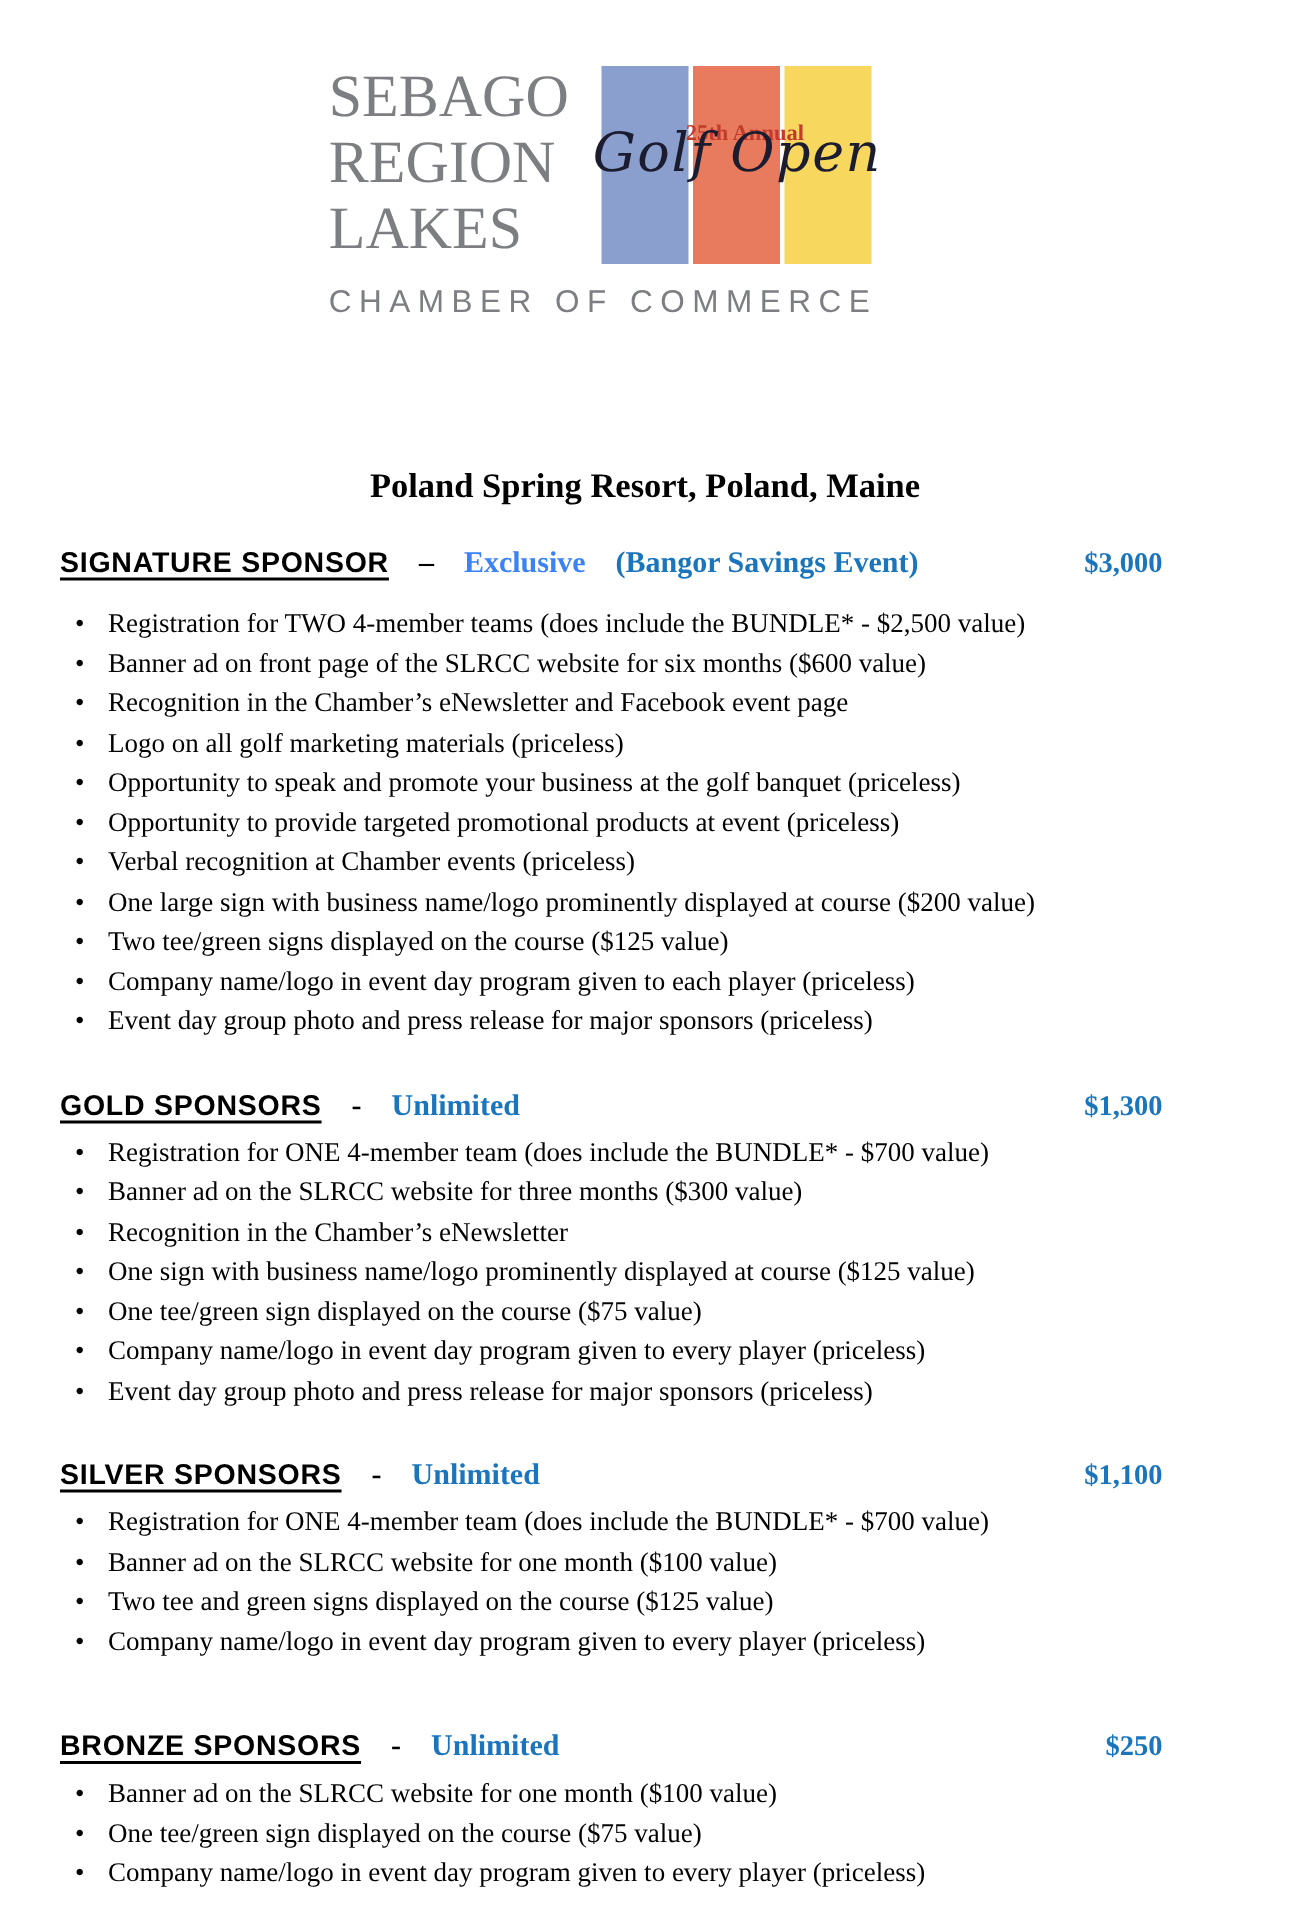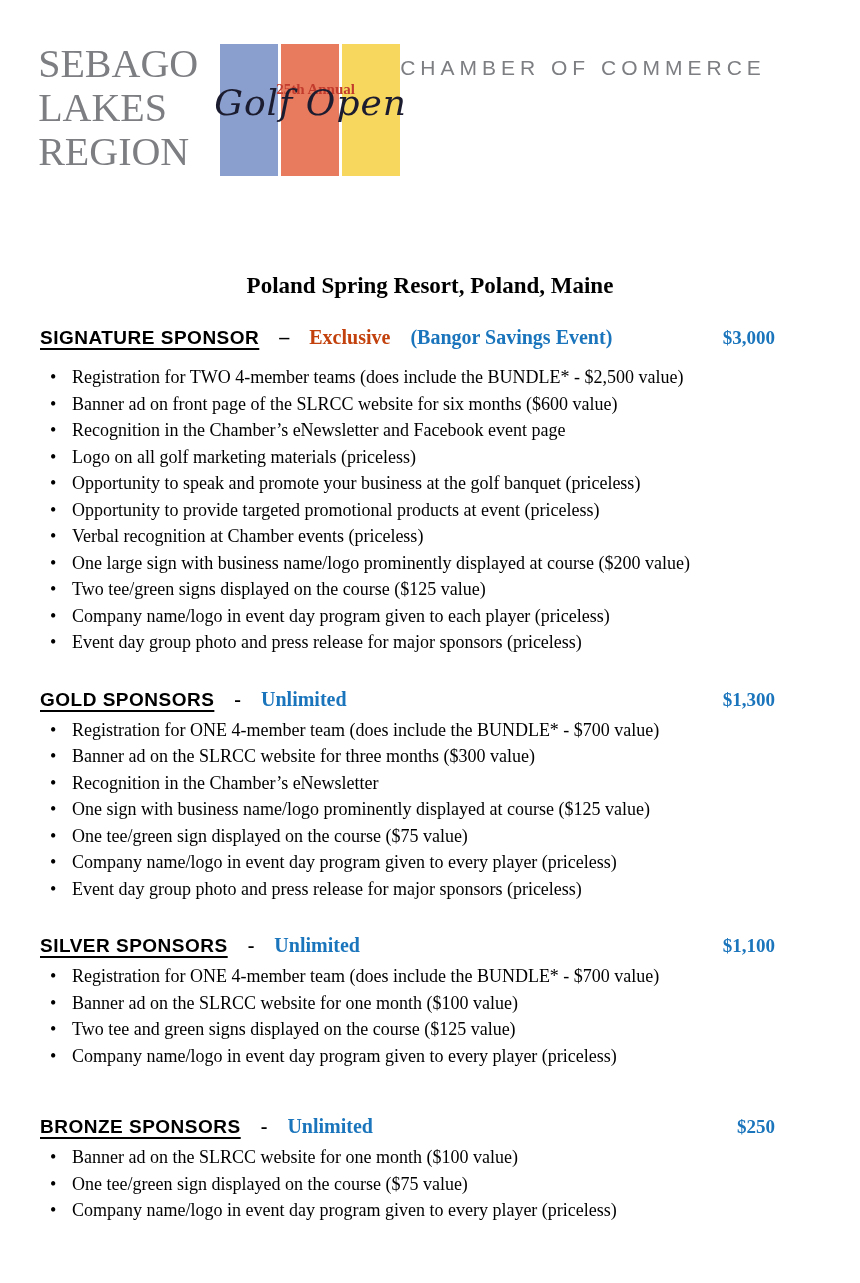--- a/index.html
+++ b/index.html
@@ -13,21 +13,21 @@
   }
   *{box-sizing:border-box;}
   html,body{margin:0;padding:0;}
   body{
     width:860px;height:1283px;overflow:hidden;background:#ffffff;
     font-family:"Liberation Serif", serif;color:var(--text-black);
   }
   
   .logo{
     width:fit-content;margin:42px auto 0;transform:translateX(-28px);
-    display:flex;flex-direction:row;align-items:flex-start;
+    display:flex;flex-direction:column;align-items:flex-start;
   }
   .logo-row{display:flex;gap:10px;}
   .logo-text{
     width:172px;font-family:"Liberation Serif", serif;
     font-size:40px;line-height:44px;color:var(--logo-gray);
   }
   .logo-text > div{text-align:justify;text-align-last:justify;}
   .logo-art{position:relative;width:180px;height:132px;margin-top:2px;}
   .bar{position:absolute;top:0;height:132px;width:58px;}
   .bar-blue{left:0;background:var(--bar-blue);}
@@ -56,21 +56,21 @@
   #sections{padding:0 40px;margin-top:24px;}
   .sponsor + .sponsor{margin-top:32px;}
   .sponsor:last-child{margin-top:46px;}
   .head{display:flex;align-items:baseline;gap:20px;}
   .s-name{
     font-family:"Liberation Sans", sans-serif;font-weight:bold;font-size:19px;
     letter-spacing:0.5px;color:#000;
     text-decoration:underline;text-decoration-thickness:2px;text-underline-offset:4px;
   }
   .s-sep{font-family:"Liberation Serif", serif;font-weight:bold;font-size:20px;color:#000;}
-  .s-qual{font-family:"Liberation Serif", serif;font-weight:bold;font-size:20px;color:#c2410c;}
+  .s-qual{font-family:"Liberation Serif", serif;font-weight:bold;font-size:20px;color:#3b82f6;}
   .s-qual.blue{color:var(--accent-blue);}
   .s-extra{font-family:"Liberation Serif", serif;font-weight:bold;font-size:20px;color:var(--accent-blue);}
   .s-price{
     margin-left:auto;margin-right:45px;
     font-family:Liberation Serif, serif;font-weight:bold;font-size:19px;
     color:var(--accent-blue);
   }
   .bullets{list-style:none;margin:6px 0 0;padding:0;}
   .sponsor:first-child .bullets{margin-top:15px;}
   .bullet{
@@ -84,22 +84,22 @@
 </style>
 </head>
 <body>
 
 <div class="page">
 
   <header class="logo">
     <div class="logo-row">
       <div class="logo-text">
         <div>SEBAGO</div>
+        <div>REGION</div>
         <div>LAKES</div>
-        <div>REGION</div>
       </div>
       <div class="logo-art">
         <div class="bar bar-blue"></div>
         <div class="bar bar-orange"></div>
         <div class="bar bar-yellow"></div>
         <div class="logo-annual">25th Annual</div>
         <div class="logo-script">Golf Open</div>
       </div>
     </div>
     <div class="logo-sub">CHAMBER OF COMMERCE</div>

